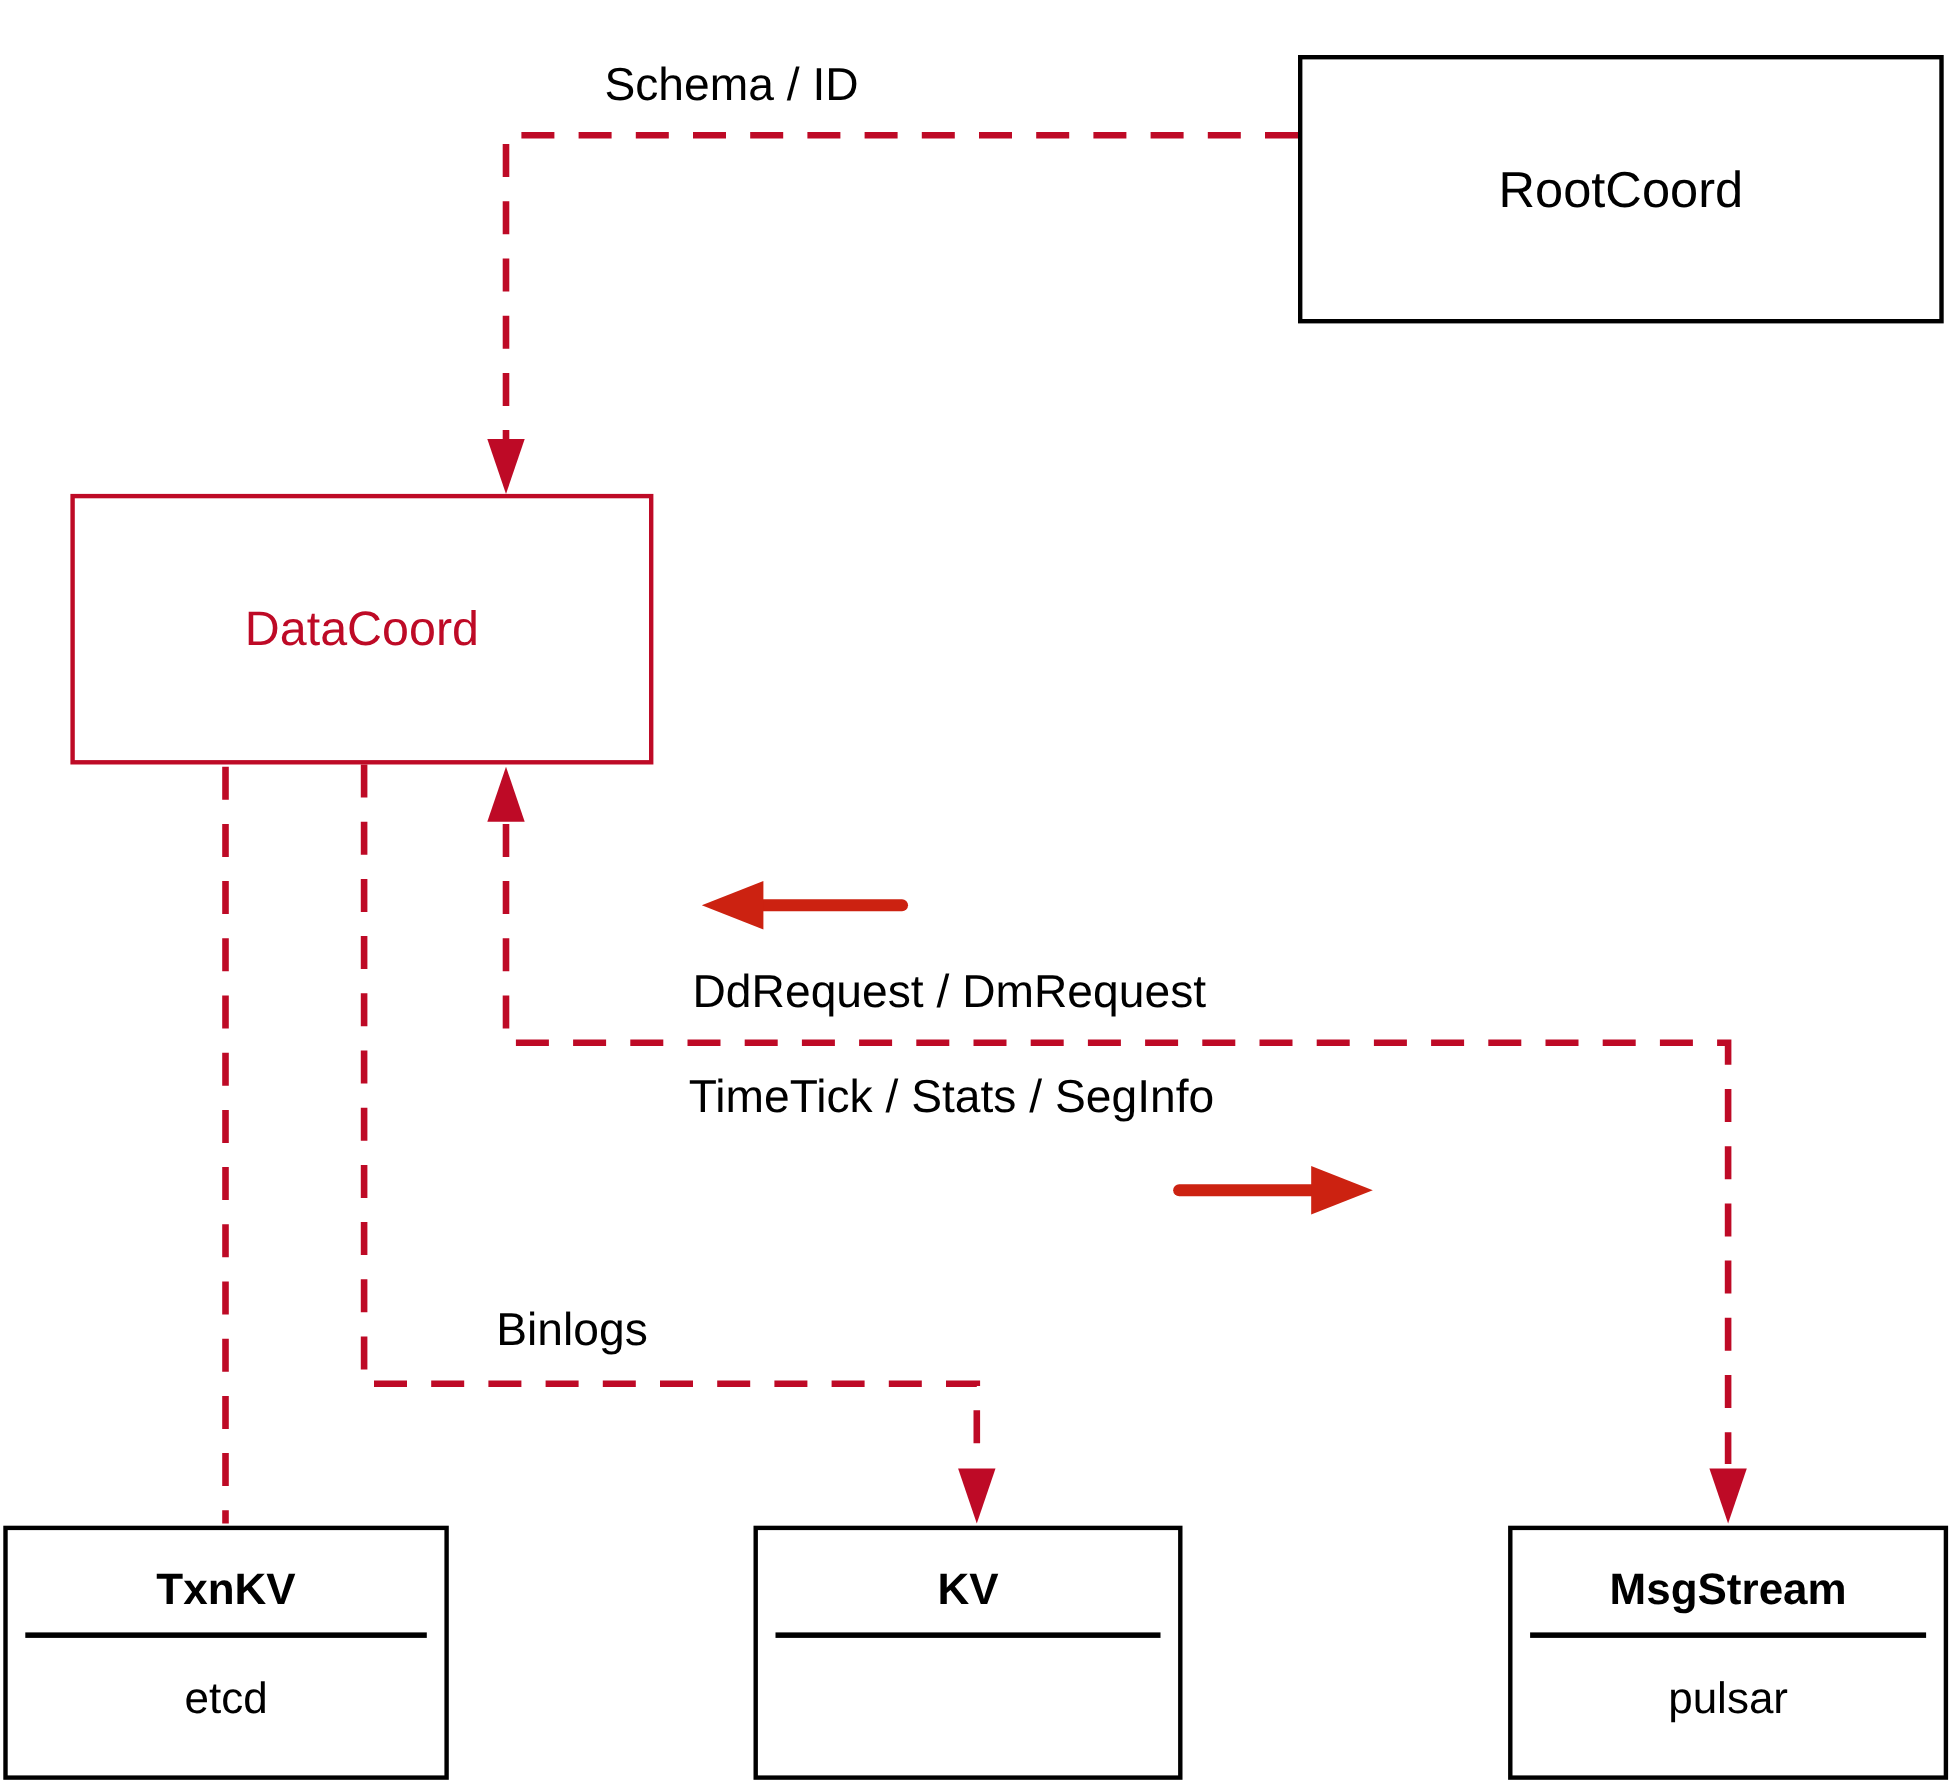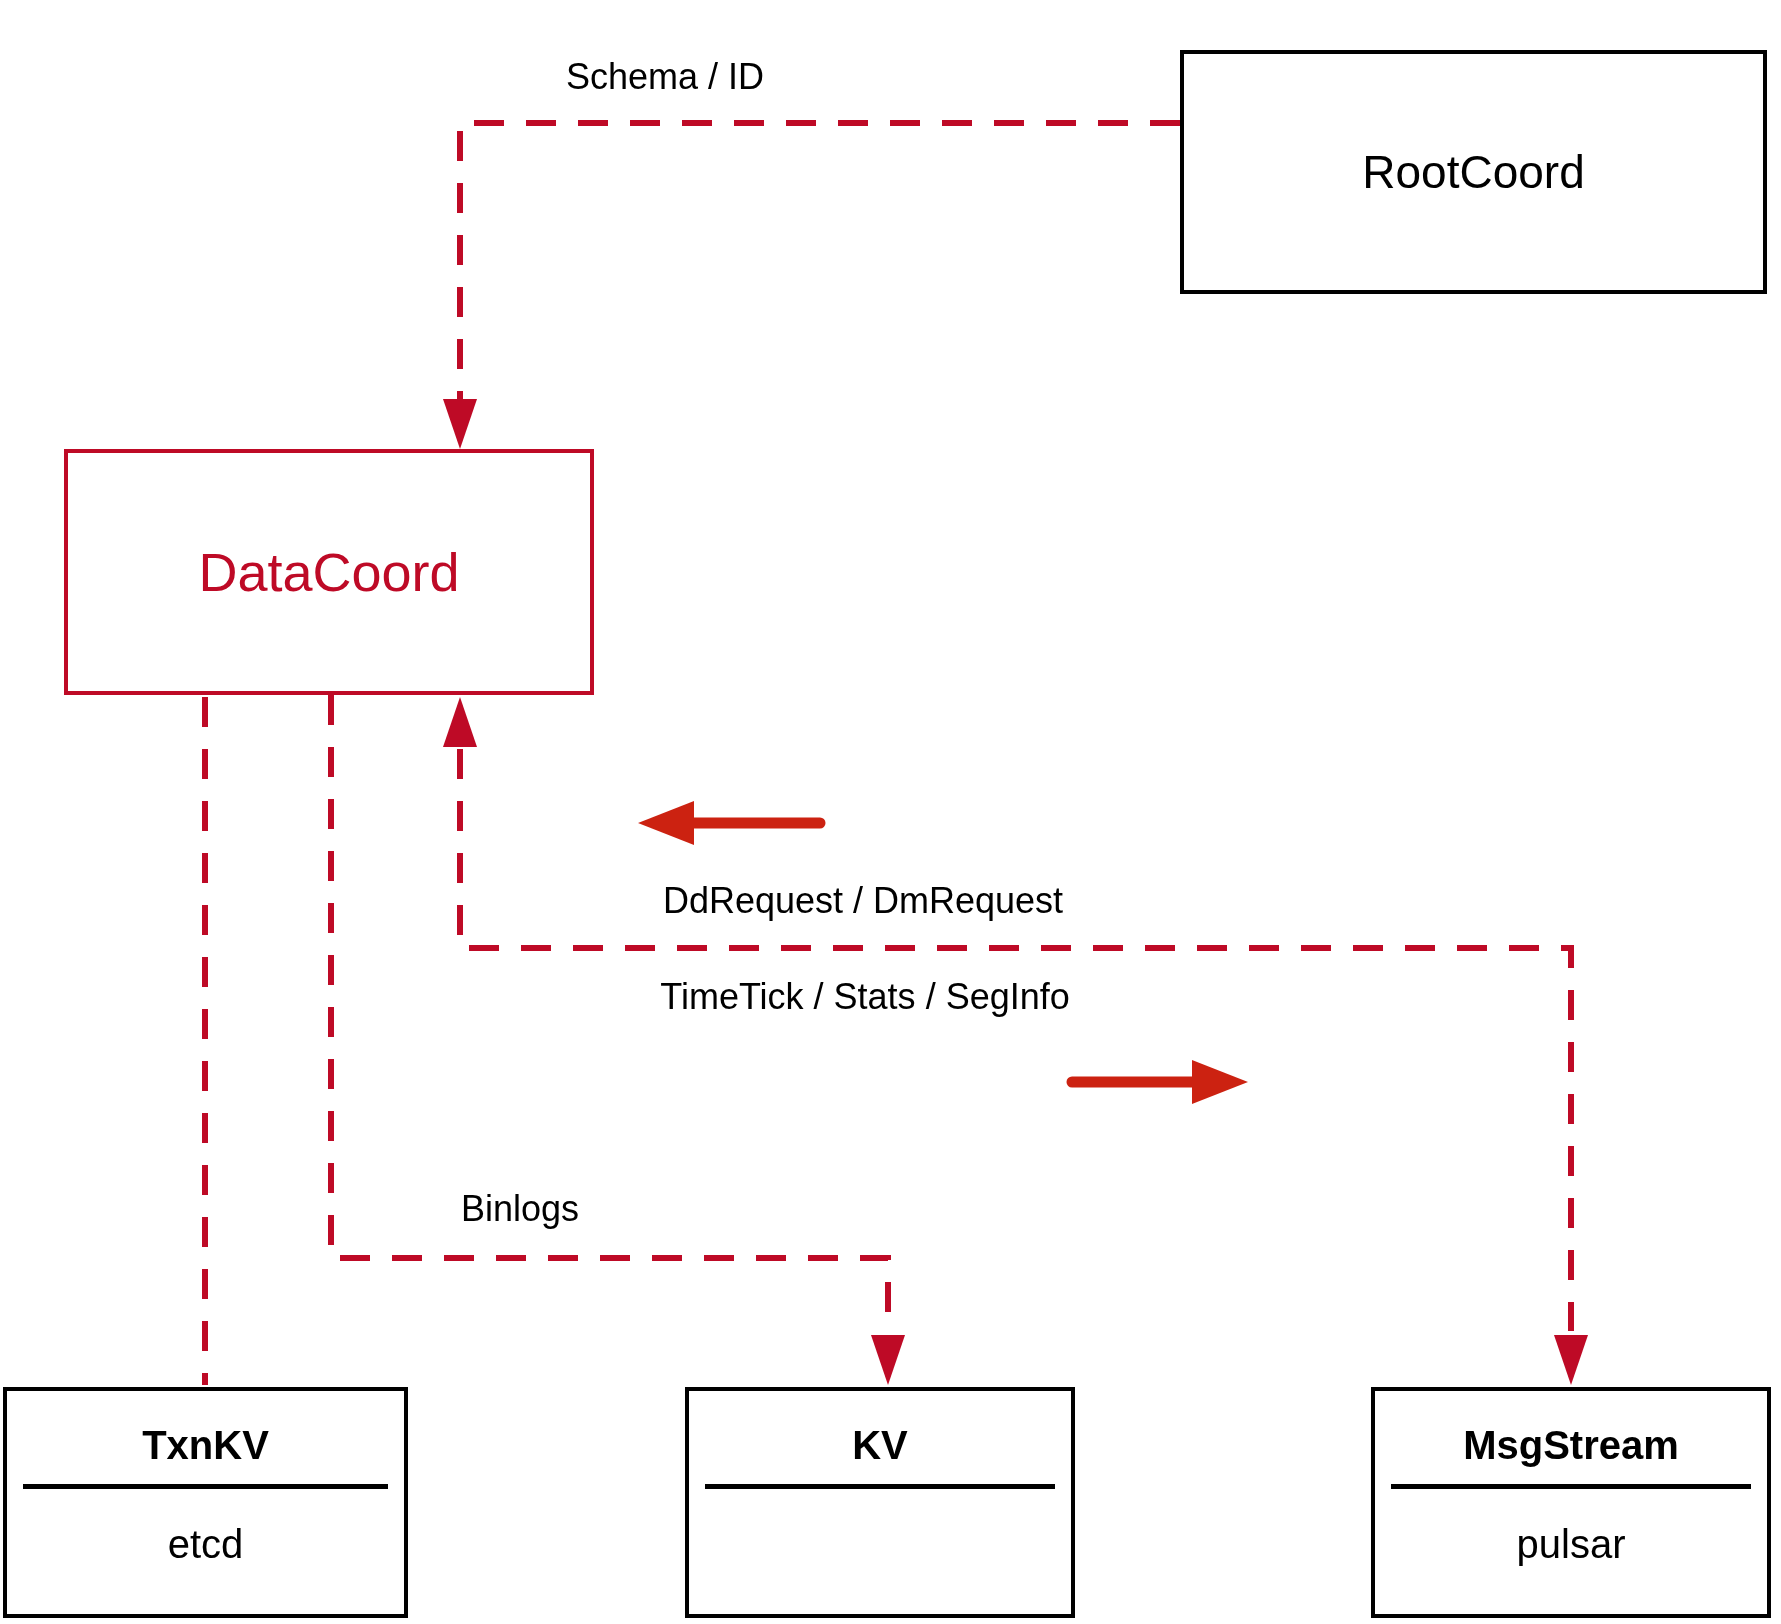--- a/index.html
+++ b/index.html
@@ -19,35 +19,35 @@
   .layer{position:absolute;left:0;top:0;width:1781px;height:1624px;}
   svg.layer{pointer-events:none;z-index:2;}
   .node{
     position:absolute;
     box-sizing:border-box;
     background:var(--bg);
     display:flex;align-items:center;justify-content:center;
     z-index:1;
   }
   .node.plain{border:4px solid var(--ink);font-size:46px;color:var(--ink);margin-top:48px;}
-  .node.accent{border:4px solid var(--crimson);font-size:54px;color:var(--crimson);}
+  .node.accent{border:4px solid var(--crimson);font-size:44px;color:var(--crimson);}
   .node.table{border:4px solid var(--ink);flex-direction:column;align-items:stretch;justify-content:flex-start;padding:16px;}
   .table .hd{
     flex:0 0 77px;border-bottom:5px solid var(--ink);
     display:flex;align-items:center;justify-content:center;
     font-weight:bold;font-size:40px;color:var(--ink);
   }
   .table .bd{
     flex:1 1 auto;display:flex;flex-direction:column;
     align-items:center;justify-content:center;
     font-size:40px;color:var(--ink);line-height:1.55;
   }
   .edge-label{
     position:absolute;transform:translate(-50%,-50%);
-    font-size:36px;color:var(--ink);white-space:nowrap;z-index:3;
+    font-size:42px;color:var(--ink);white-space:nowrap;z-index:3;
   }
   .dash{stroke:var(--crimson);stroke-width:6;fill:none;stroke-dasharray:30 22;}
   .head{fill:var(--crimson);stroke:none;}
   .solidline{stroke:var(--vermilion);stroke-width:11;stroke-linecap:round;fill:none;}
   .solidhead{fill:var(--vermilion);stroke:none;}
 </style>
 </head>
 <body>
 
 <div class="canvas">

